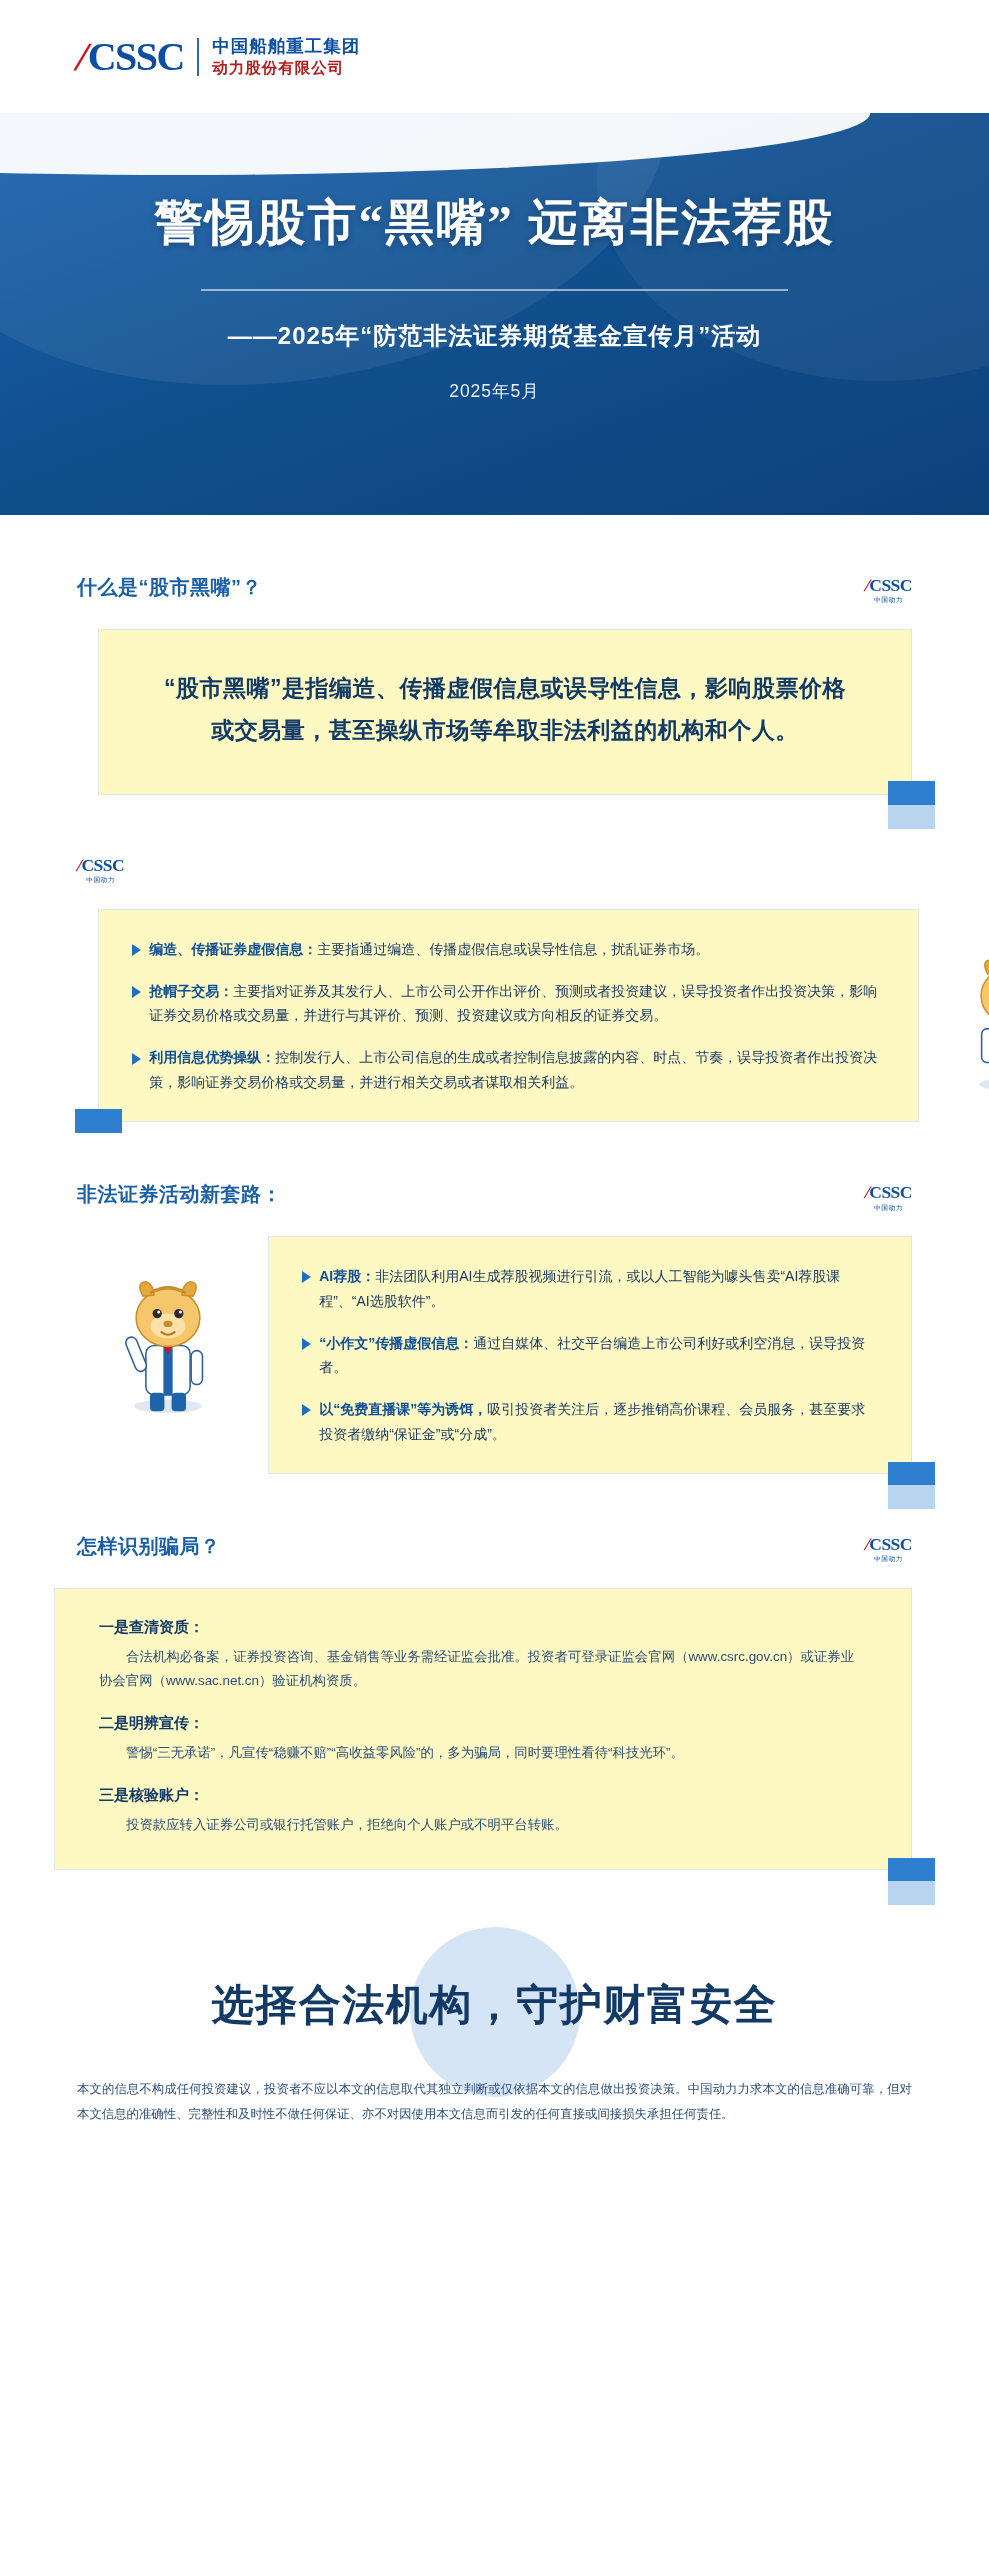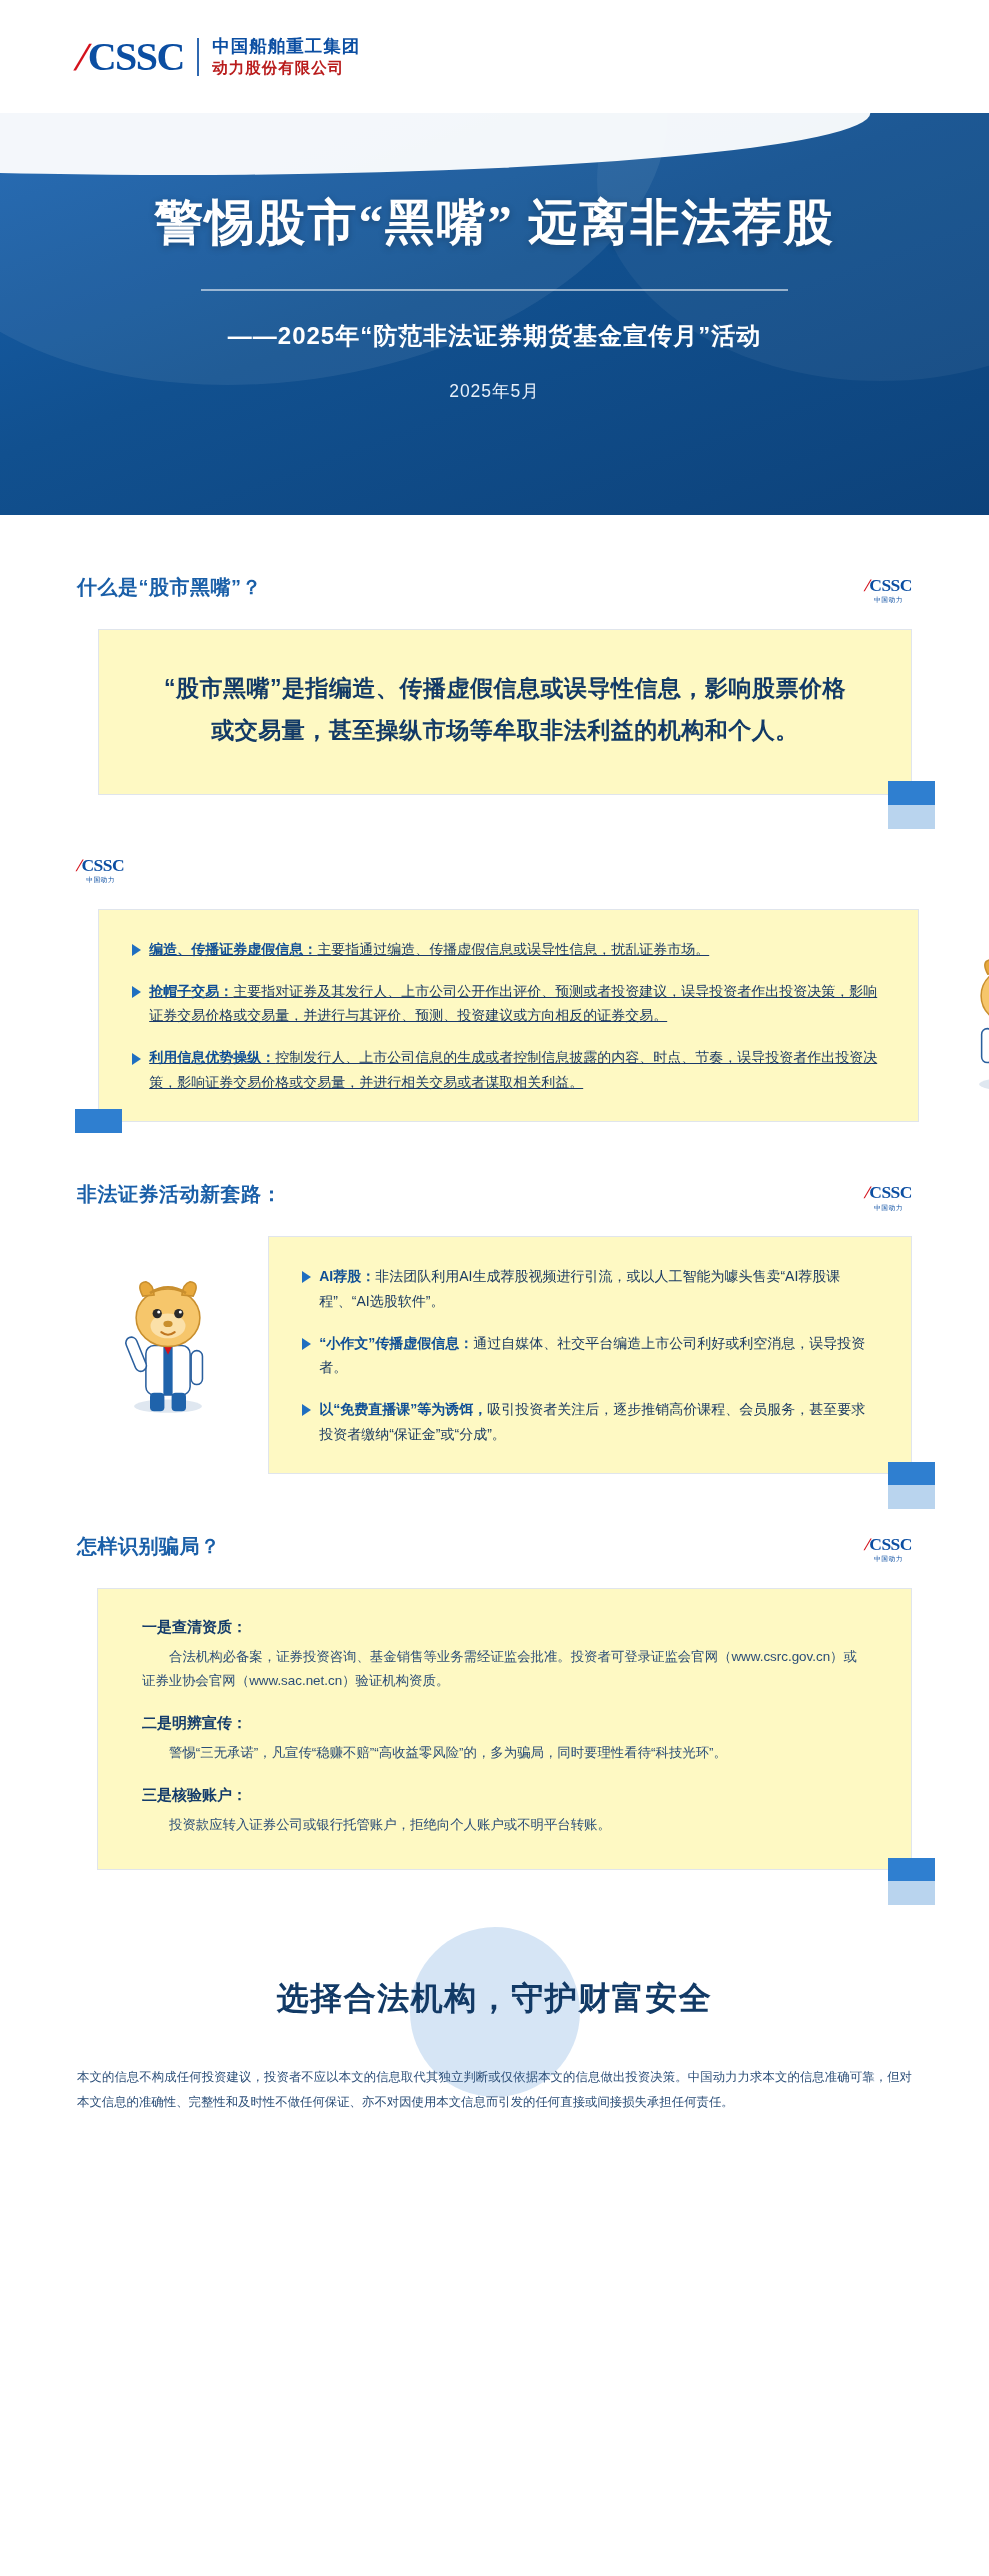--- a/index.html
+++ b/index.html
@@ -233,21 +233,21 @@
     width:170px;height:170px;
     margin-left:-85px;
     background:#cfe1f3;
     border-radius:50%;
     opacity:.85;
   }
   .foot-title{
     position:relative;
     z-index:2;
     font-family:"Liberation Serif","DejaVu Serif",serif;
-    font-size:32px;
+    font-size:42px;
     font-weight:bold;
     color:#123a66;
     letter-spacing:1.5px;
     padding-top:30px;
   }
   .disclaimer{
     position:relative;
     z-index:2;
     margin:44px 77px 0 77px;
     font-size:12.4px;
@@ -298,21 +298,21 @@
   </div>
 
   <div class="section">
     <div class="sec-head">
       <div class="mini-logo">
         <div class="ml1"><span class="slash">/</span><span>CSSC</span></div>
         <div class="ml2">中国动力</div>
       </div>
     </div>
 
-    <div class="card" style="margin-right:70px;text-decoration:underline;">
+    <div class="card" style="margin-right:70px;">
       <div class="bullets">
         <div class="bullet">
           <span class="tri"></span>
           <div class="btxt"><b>编造、传播证券虚假信息：</b><span>主要指通过编造、传播虚假信息或误导性信息，扰乱证券市场。</span></div>
         </div>
         <div class="bullet">
           <span class="tri"></span>
           <div class="btxt"><b>抢帽子交易：</b><span>主要指对证券及其发行人、上市公司公开作出评价、预测或者投资建议，误导投资者作出投资决策，影响证券交易价格或交易量，并进行与其评价、预测、投资建议或方向相反的证券交易。</span></div>
         </div>
         <div class="bullet">
@@ -403,21 +403,21 @@
 
   <div class="section">
     <div class="sec-head">
       <div class="sec-title">怎样识别骗局？</div>
       <div class="mini-logo">
         <div class="ml1"><span class="slash">/</span><span>CSSC</span></div>
         <div class="ml2">中国动力</div>
       </div>
     </div>
 
-    <div class="card" style="margin-left:97px;margin-right:77px;">
+    <div class="card" style="margin-left:54px;margin-right:77px;">
       <div class="plain">
         <h4>一是查清资质：</h4>
         <p>合法机构必备案，证券投资咨询、基金销售等业务需经证监会批准。投资者可登录证监会官网（www.csrc.gov.cn）或证券业协会官网（www.sac.net.cn）验证机构资质。</p>
         <h4>二是明辨宣传：</h4>
         <p>警惕“三无承诺”，凡宣传“稳赚不赔”“高收益零风险”的，多为骗局，同时要理性看待“科技光环”。</p>
         <h4>三是核验账户：</h4>
         <p>投资款应转入证券公司或银行托管账户，拒绝向个人账户或不明平台转账。</p>
       </div>
       <div class="deco-sq" style="right:-24px;bottom:-12.4px;"></div>
       <div class="deco-sq lite" style="right:-24px;bottom:-36px;"></div>

